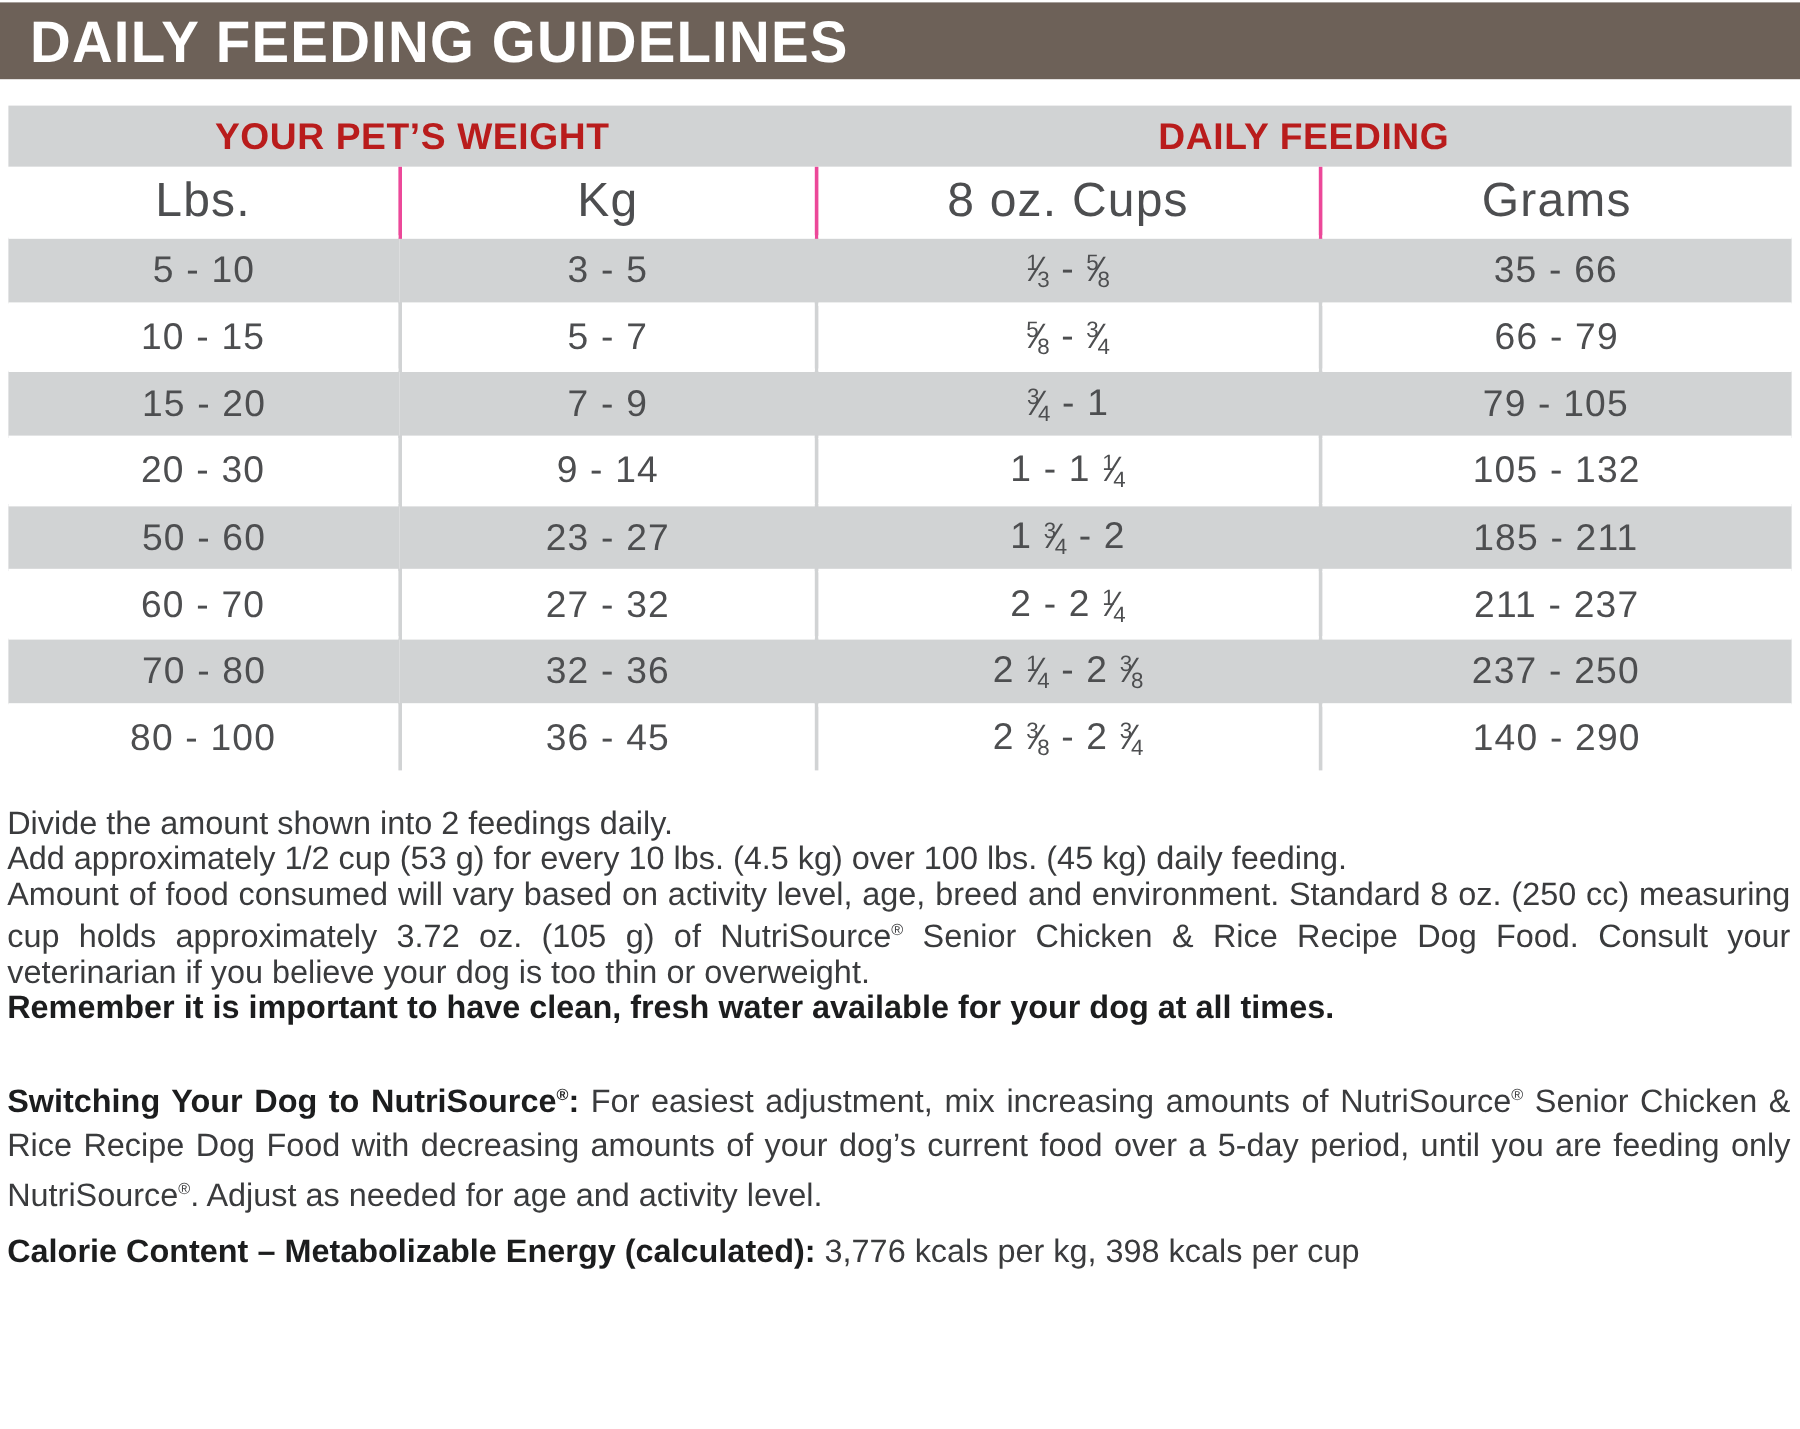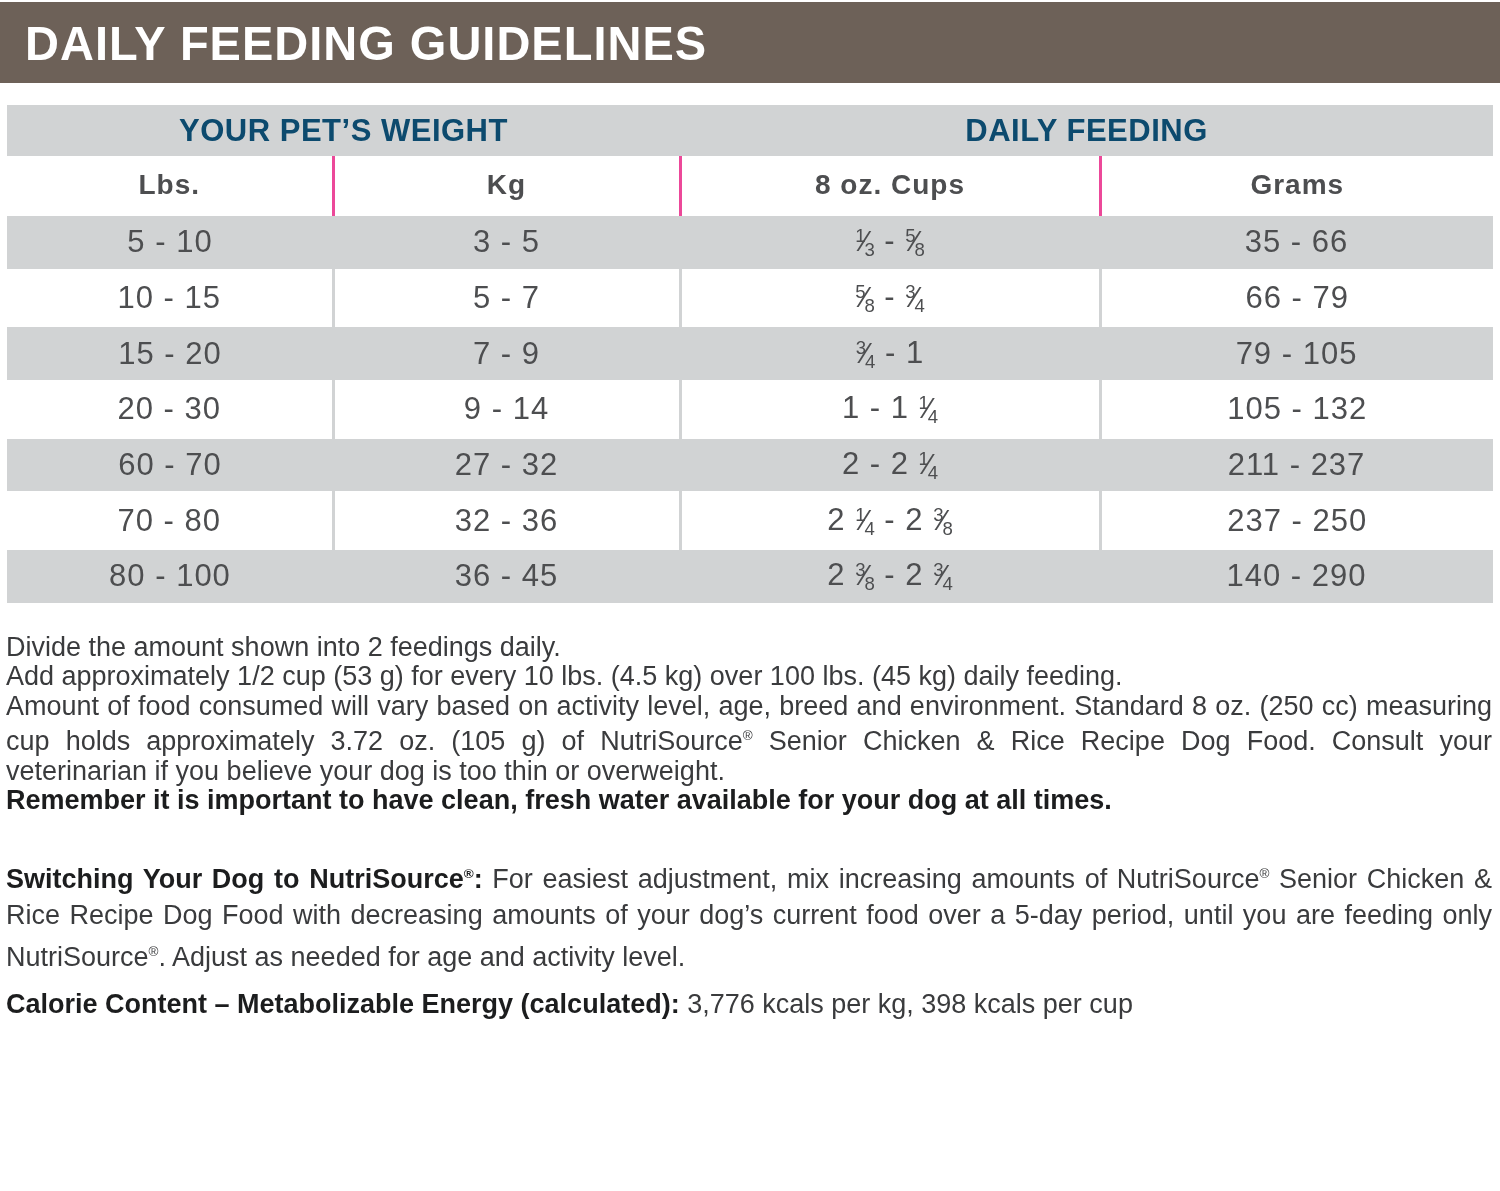--- a/index.html
+++ b/index.html
@@ -6,21 +6,21 @@
   .page{
     position:relative;
     width:1500px;height:1191px;
     overflow:hidden;
     background:#ffffff;
     font-family:"Liberation Sans","DejaVu Sans",sans-serif;
   }
   
   .title-bar{
     margin-top:2px;
-    height:81px;
+    height:64px;
     background:#6d6158;
     display:flex;align-items:center;
     padding-left:25px;
   }
   .title-bar h1{
     margin:0;
     color:#ffffff;
     font-size:47px;
     font-weight:800;
     letter-spacing:1px;
@@ -31,30 +31,30 @@
     width:1486px;
     margin:22px 7px 0 7px;
     border-collapse:collapse;
     table-layout:fixed;
   }
   tr.group-row th{
     background:#d1d3d4;
     height:51px;
     font-size:31px;
     font-weight:bold;
-    color:#0c4a6e;
+    color:#b91c1c;
     letter-spacing:0.5px;
     text-align:center;
     padding:0;
   }
   tr.sub-row th{
     background:#ffffff;
     height:57px;
-    font-size:28px;
-    font-weight:bold;
+    font-size:40px;
+    font-weight:normal;
     color:#4d4e50;
     letter-spacing:1px;
     text-align:center;
     padding:0;
   }
   tr.sub-row th + th{border-left:3px solid #ec4899;}
   tbody tr{border-top:3px solid #ffffff;}
   tbody tr:nth-child(odd){background:#d1d3d4;}
   tbody tr:nth-child(even){background:#ffffff;}
   tbody tr:nth-child(even) td + td{border-left:3px solid #d1d3d4;}
@@ -142,20 +142,26 @@
           <td><sup>3</sup><span class="fsl">⁄</span><sub>4</sub> - 1</td>
           <td>79 - 105</td>
         </tr>
         <tr>
           <td>20 - 30</td>
           <td>9 - 14</td>
           <td>1 - 1 <sup>1</sup><span class="fsl">⁄</span><sub>4</sub></td>
           <td>105 - 132</td>
         </tr>
         <tr>
+          <td>50 - 60</td>
+          <td>23 - 27</td>
+          <td>1 <sup>3</sup><span class="fsl">⁄</span><sub>4</sub> - 2</td>
+          <td>185 - 211</td>
+        </tr>
+        <tr>
           <td>60 - 70</td>
           <td>27 - 32</td>
           <td>2 - 2 <sup>1</sup><span class="fsl">⁄</span><sub>4</sub></td>
           <td>211 - 237</td>
         </tr>
         <tr>
           <td>70 - 80</td>
           <td>32 - 36</td>
           <td>2 <sup>1</sup><span class="fsl">⁄</span><sub>4</sub> - 2 <sup>3</sup><span class="fsl">⁄</span><sub>8</sub></td>
           <td>237 - 250</td>

